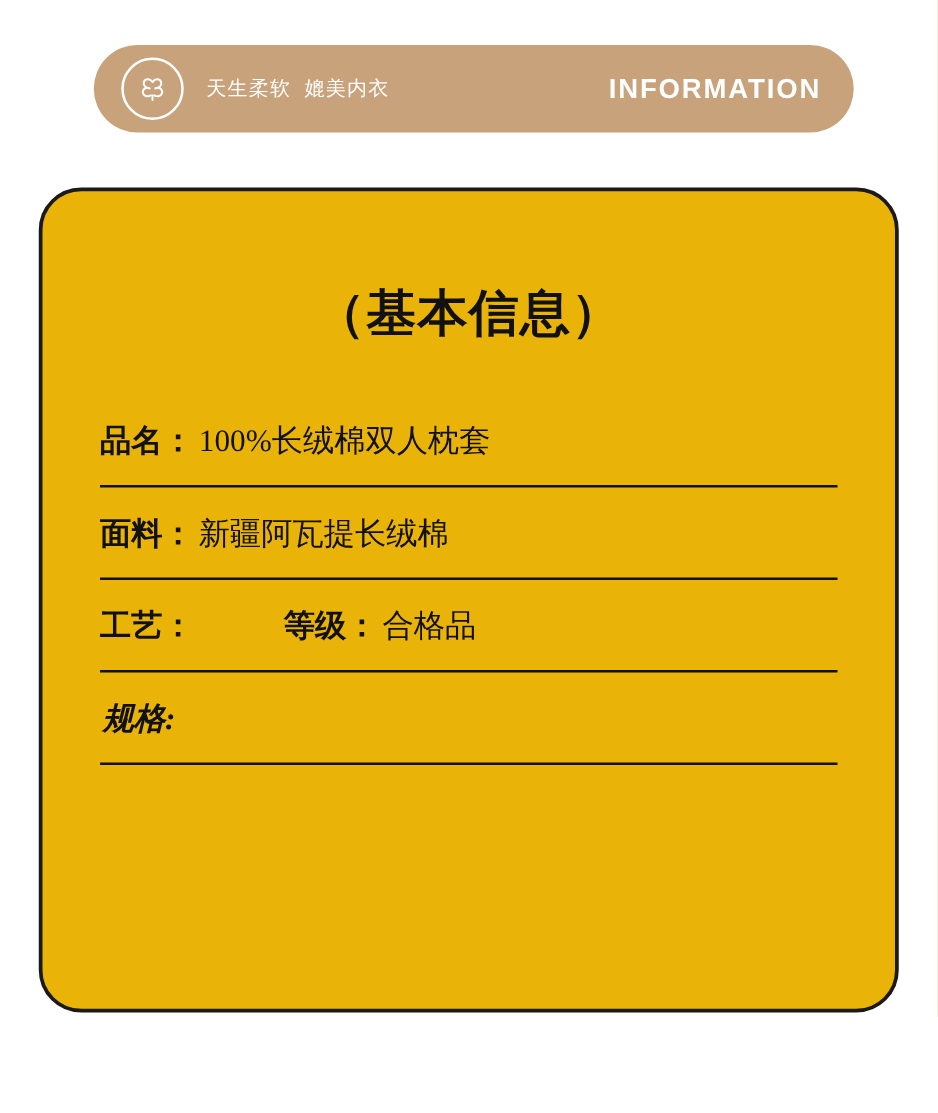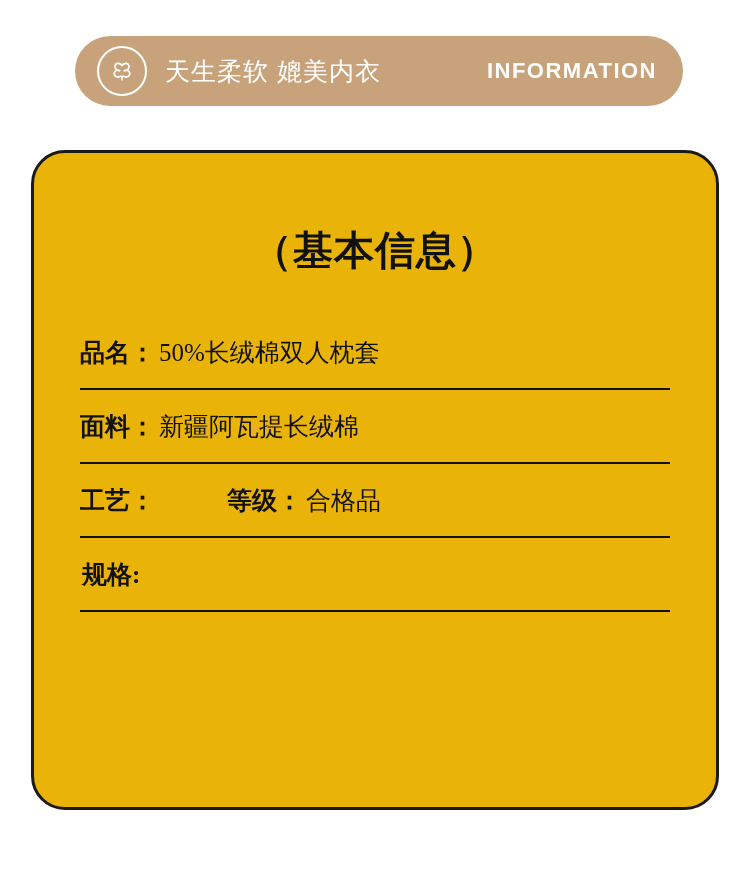--- a/index.html
+++ b/index.html
@@ -44,25 +44,25 @@
     border: 2px solid #ffffff;
     display: flex;
     align-items: center;
     justify-content: center;
     flex: 0 0 auto;
   }
   .logo-badge svg { display: block; }
 
   .header-slogan {
     color: #ffffff;
-    font-size: 25px;
+    font-size: 16px;
     letter-spacing: 1px;
     margin-left: 18px;
     white-space: nowrap;
-    font-family: Liberation Sans, sans-serif;
+    font-family: Liberation Mono, monospace;
   }
 
   .header-title {
     color: #ffffff;
     font-size: 22px;
     font-weight: bold;
     letter-spacing: 1.5px;
     margin-left: auto;
     white-space: nowrap;
     font-family: "Liberation Sans", sans-serif;
@@ -138,21 +138,21 @@
 
   .sizes {
     font-size: 23px;
     color: #111111;
     font-family: "Liberation Serif", serif;
     margin-left: 4px;
   }
   .sizes span { margin-right: 14px; }
   .sizes span:last-child { margin-right: 0; }
 
-  .row-spec { padding-left: 2px; }
+  .row-spec { padding-left: 2px; font-style: italic; }
 </style>
 </head>
 <body>
 
 <div class="page">
 
   <div class="header-pill">
     <div class="logo-badge">
       <svg width="30" height="30" viewBox="0 0 30 30" aria-hidden="true">
         <g fill="none" stroke="#ffffff" stroke-width="1.6" stroke-linecap="round" stroke-linejoin="round">
@@ -169,21 +169,21 @@
   </div>
 
   <div class="info-card">
     <div class="card-title">（基本信息）</div>
 
     <div class="rows">
 
       <div class="info-row">
         <div class="row-inner">
           <span class="row-label">品名：</span>
-          <span class="row-value">50%长绒棉双人枕套</span>
+          <span class="row-value">100%长绒棉双人枕套</span>
         </div>
       </div>
 
       <div class="info-row">
         <div class="row-inner">
           <span class="row-label">面料：</span>
           <span class="row-value bold">新疆阿瓦提长绒棉</span>
         </div>
       </div>
 

